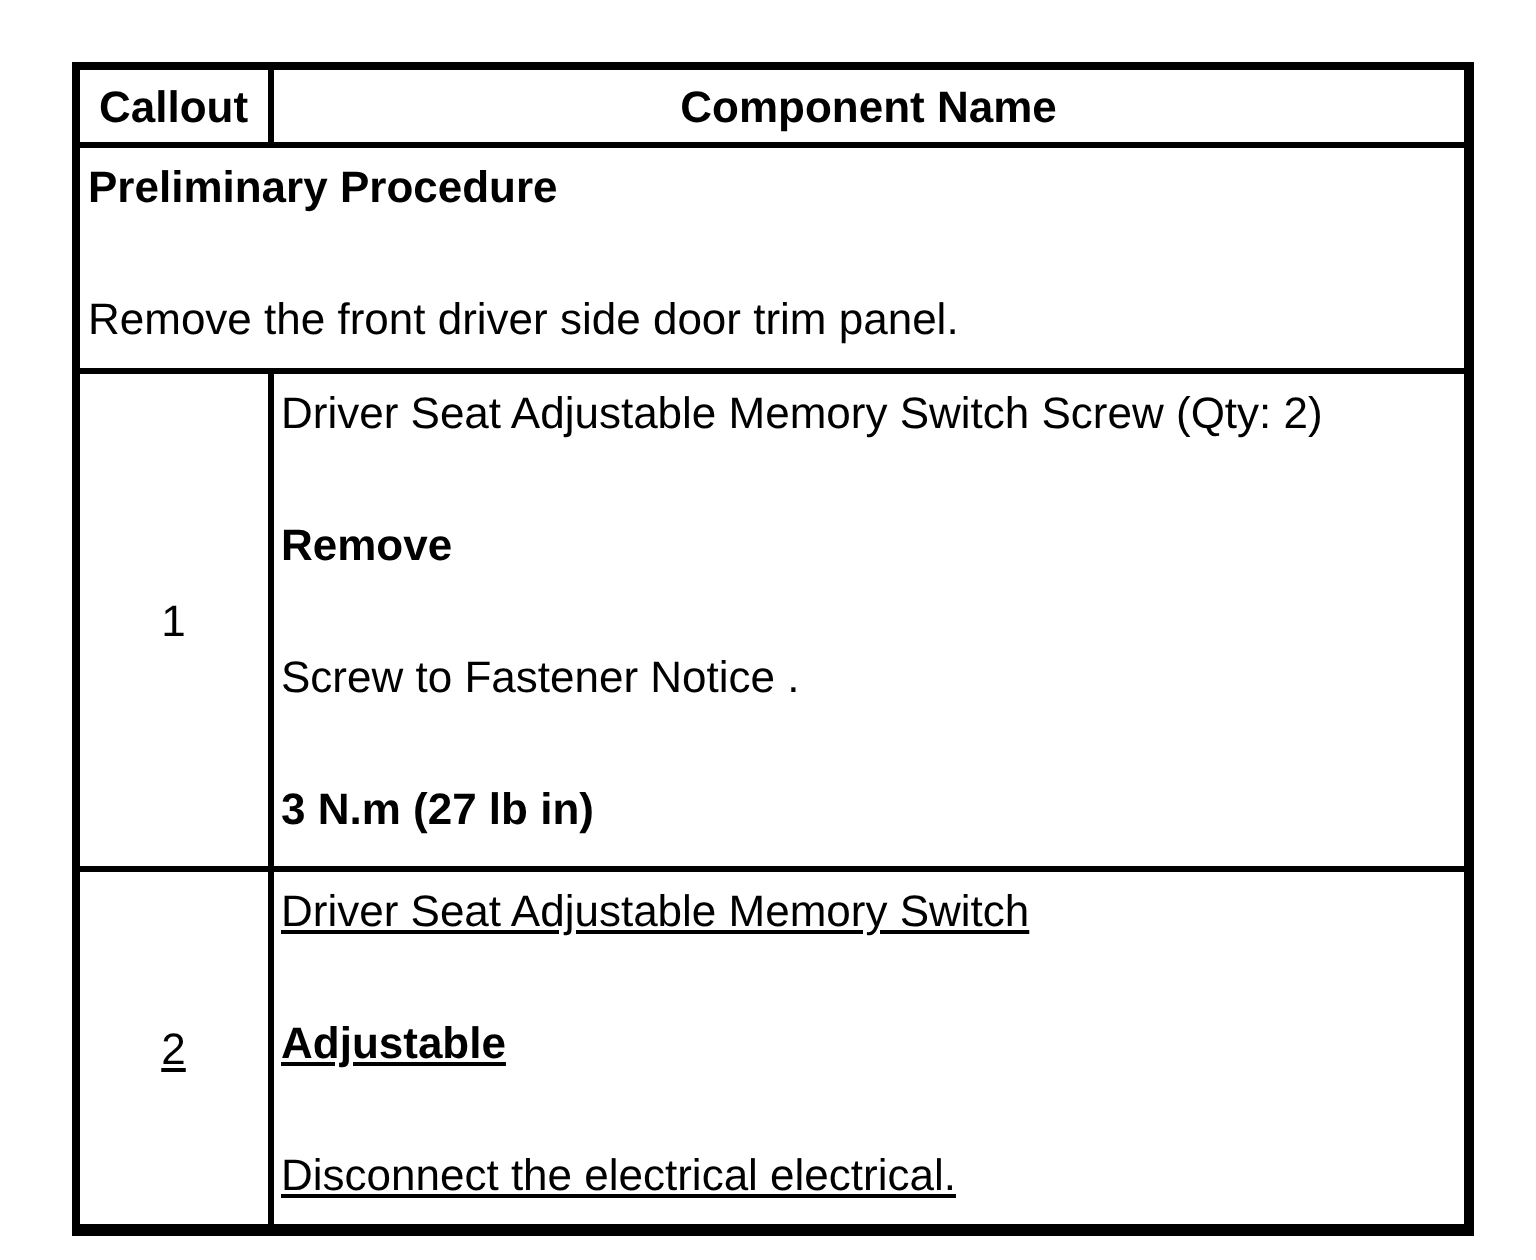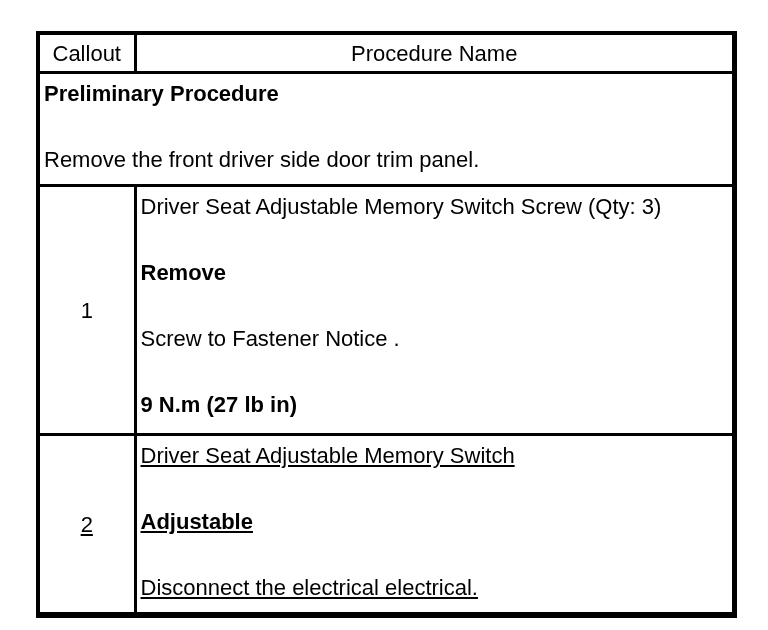--- a/index.html
+++ b/index.html
@@ -25,21 +25,21 @@
     border: 3px solid #000000;
     padding: 3px 4px;
     font-size: 22px;
     line-height: 33px;
     vertical-align: top;
     background: #ffffff;
     overflow: hidden;
   }
   col.callout-col { width: 97px; }
   th.hdr {
-    font-weight: normal;
+    font-weight: bold;
     text-align: center;
     height: 34px;
     vertical-align: middle;
     padding: 1px 2px;
   }
   td.callout-cell {
     text-align: center;
     vertical-align: middle;
     font-weight: normal;
   }
@@ -54,39 +54,39 @@
 <body>
 
 <table class="doc-table">
   <colgroup>
     <col class="callout-col">
     <col>
   </colgroup>
   <tbody>
       <tr>
     <th class="hdr">Callout</th>
-    <th class="hdr">Procedure Name</th>
+    <th class="hdr">Component Name</th>
   </tr>
   <tr>
     <td class="prelim-cell" colspan="2">
       <div class="line b">Preliminary Procedure</div>
       <div class="blank"></div>
       <div class="line">Remove the front driver side door trim panel.</div>
     </td>
   </tr>
   <tr>
     <td class="callout-cell row1-cell">1</td>
     <td class="row1-cell">
-      <div class="line">Driver Seat Adjustable Memory Switch Screw (Qty: 3)</div>
+      <div class="line">Driver Seat Adjustable Memory Switch Screw (Qty: 2)</div>
       <div class="blank"></div>
       <div class="line b">Remove</div>
       <div class="blank"></div>
       <div class="line">Screw to Fastener Notice .</div>
       <div class="blank"></div>
-      <div class="line b">9 N.m (27 lb in)</div>
+      <div class="line b">3 N.m (27 lb in)</div>
     </td>
   </tr>
   <tr>
     <td class="callout-cell row2-cell">2</td>
     <td class="row2-cell">
       <div class="line">Driver Seat Adjustable Memory Switch</div>
       <div class="blank"></div>
       <div class="line b">Adjustable</div>
       <div class="blank"></div>
       <div class="line">Disconnect the electrical electrical.</div>

